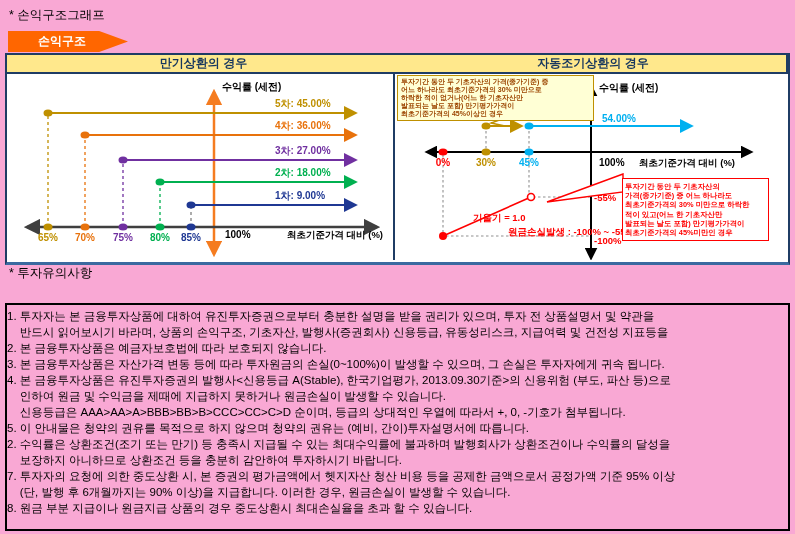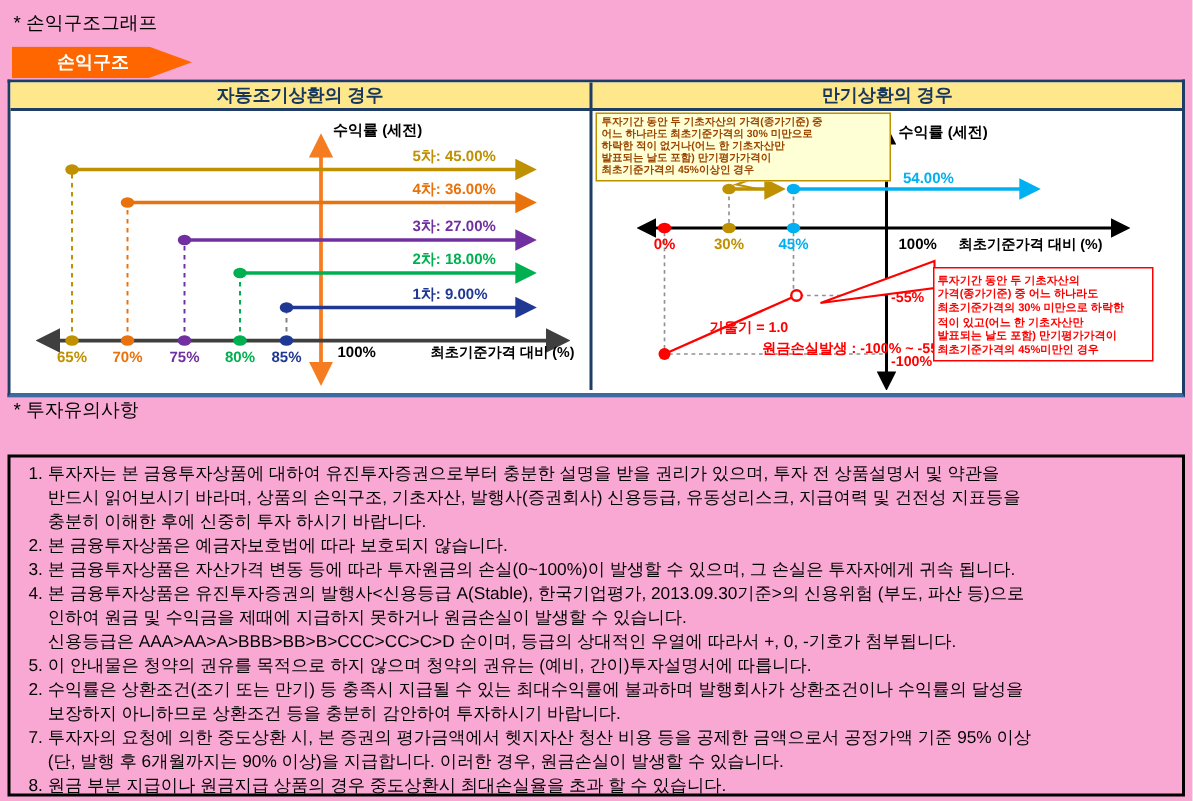--- a/index.html
+++ b/index.html
@@ -34,36 +34,36 @@
 
   .note-box { position:absolute; white-space:pre-line; font-weight:bold; }
   .note-up { left:2px; top:1px; width:197px; height:46px; background:#FFFFD5;
              border:1.5px solid #BF9000; color:#9C4500; font-size:7px; line-height:8.1px;
              padding:2px 3px; text-align:justify; }
   .note-down { left:227px; top:104px; width:147px; height:63px; background:#FFFFFF;
                border:1.5px solid #FF0000; color:#FF0000; font-size:7.4px; line-height:9.2px;
                padding:3px 2px; }
 
   .notice-box { position:absolute; left:5px; top:303px; width:785px; height:228px;
-                border:2px solid #000; padding:3px 5px 0 12px; }
+                border:2px solid #000; padding:3px 5px 0 0; }
   .notice-line { font-size:11.5px; line-height:16px; color:#000; white-space:pre-wrap; }
 </style>
 </head>
 <body>
 
 <div class="screen">
 
   <div class="sec-title title-graph">* 손익구조그래프</div>
 
   <div class="banner">손익구조</div>
 
   <div class="chart-table">
     <div class="chart-header">
+      <div class="hcell right">만기상환의 경우</div>
       <div class="hcell left">자동조기상환의 경우</div>
-      <div class="hcell right">만기상환의 경우</div>
     </div>
     <div class="chart-body">
 
       <div class="panel left">
         <svg width="388" height="186" viewBox="0 0 388 186">
           <defs>
             <marker id="mGold" viewBox="0 0 10 10" refX="8" refY="5" markerWidth="6.5" markerHeight="6.5" orient="auto-start-reverse">
                 <path d="M0,0L10,5L0,10z" fill="#BF9000"></path>
               </marker>
             <marker id="mOrg" viewBox="0 0 10 10" refX="8" refY="5" markerWidth="6.5" markerHeight="6.5" orient="auto-start-reverse">
@@ -211,21 +211,20 @@
       </div>
 
     </div>
   </div>
 
   <div class="sec-title title-notice">* 투자유의사항</div>
 
   <div class="notice-box">
     <div class="notice-line">1. 투자자는 본 금융투자상품에 대하여 유진투자증권으로부터 충분한 설명을 받을 권리가 있으며, 투자 전 상품설명서 및 약관을</div>
     <div class="notice-line">    반드시 읽어보시기 바라며, 상품의 손익구조, 기초자산, 발행사(증권회사) 신용등급, 유동성리스크, 지급여력 및 건전성 지표등을</div>
-    <div class="notice-line">    충분히 이해한 후에 신중히 투자 하시기 바랍니다.</div>
     <div class="notice-line">2. 본 금융투자상품은 예금자보호법에 따라 보호되지 않습니다.</div>
     <div class="notice-line">3. 본 금융투자상품은 자산가격 변동 등에 따라 투자원금의 손실(0~100%)이 발생할 수 있으며, 그 손실은 투자자에게 귀속 됩니다.</div>
     <div class="notice-line">4. 본 금융투자상품은 유진투자증권의 발행사&lt;신용등급 A(Stable), 한국기업평가, 2013.09.30기준&gt;의 신용위험 (부도, 파산 등)으로</div>
     <div class="notice-line">    인하여 원금 및 수익금을 제때에 지급하지 못하거나 원금손실이 발생할 수 있습니다.</div>
     <div class="notice-line">    신용등급은 AAA&gt;AA&gt;A&gt;BBB&gt;BB&gt;B&gt;CCC&gt;CC&gt;C&gt;D 순이며, 등급의 상대적인 우열에 따라서 +, 0, -기호가 첨부됩니다.</div>
     <div class="notice-line">5. 이 안내물은 청약의 권유를 목적으로 하지 않으며 청약의 권유는 (예비, 간이)투자설명서에 따릅니다.</div>
     <div class="notice-line">2. 수익률은 상환조건(조기 또는 만기) 등 충족시 지급될 수 있는 최대수익률에 불과하며 발행회사가 상환조건이나 수익률의 달성을</div>
     <div class="notice-line">    보장하지 아니하므로 상환조건 등을 충분히 감안하여 투자하시기 바랍니다.</div>
     <div class="notice-line">7. 투자자의 요청에 의한 중도상환 시, 본 증권의 평가금액에서 헷지자산 청산 비용 등을 공제한 금액으로서 공정가액 기준 95% 이상</div>
     <div class="notice-line">    (단, 발행 후 6개월까지는 90% 이상)을 지급합니다. 이러한 경우, 원금손실이 발생할 수 있습니다.</div>

